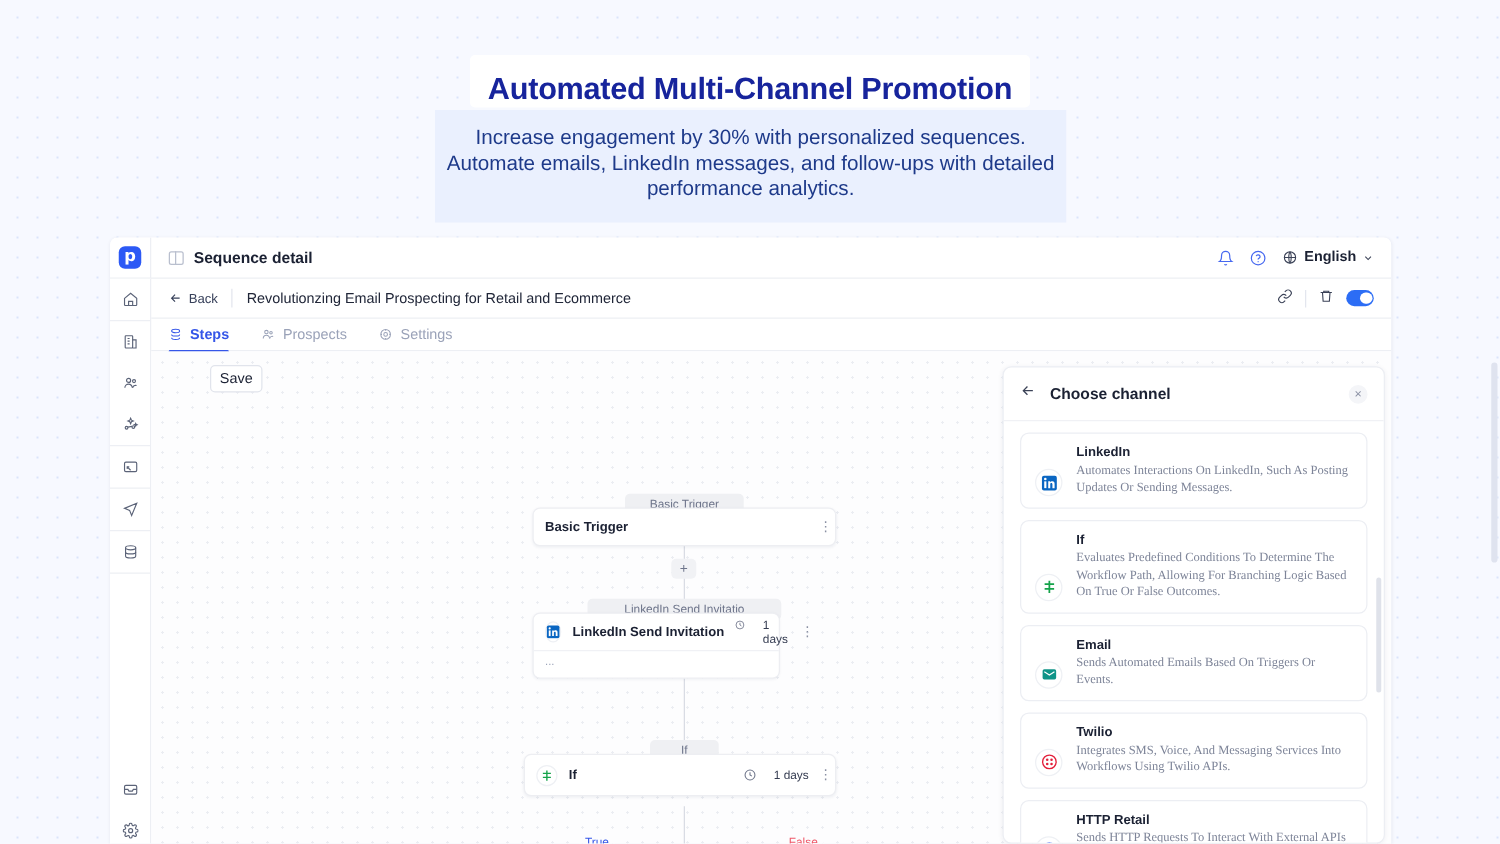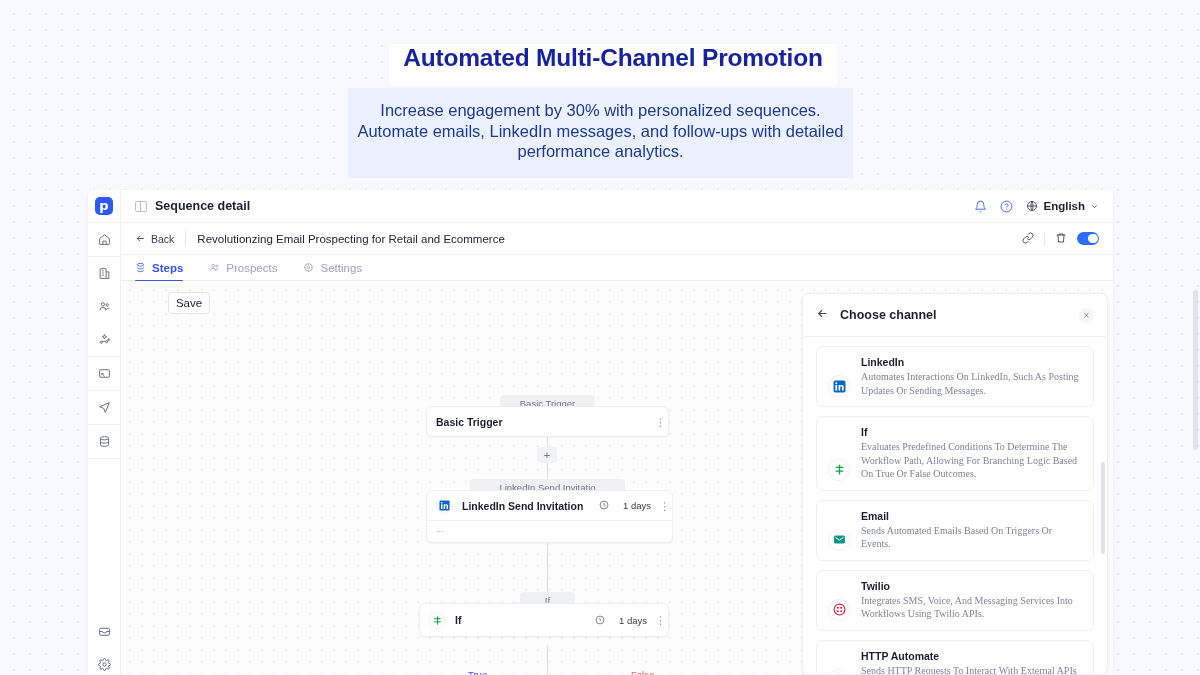--- a/index.html
+++ b/index.html
@@ -17,23 +17,23 @@
     background-size: 16px 16px;
     background-position: 6px 6px;
   }
 
   
   .promo-sub-band {
     position: absolute; left: 348px; top: 88px; width: 505px; height: 90px;
     background: #eaf0fe;
   }
   .promo-title {
-    position: absolute; left: 389px; top: 44px; width: 448px; height: 42px;
+    position: absolute; left: 376px; top: 44px; width: 448px; height: 42px;
     background: #ffffff; border-radius: 4px;
-    display: flex; align-items: flex-start; justify-content: center;
+    display: flex; align-items: flex-end; justify-content: center;
   }
   .promo-title span {
     font-size: 24.5px; font-weight: bold; color: #17249c; letter-spacing: -0.2px;
     white-space: nowrap;
   }
   .promo-sub {
     position: absolute; left: 348px; top: 100px; width: 505px;
     text-align: center; color: #1e3a8a;
     font-size: 16.5px; line-height: 20.5px;
   }
@@ -359,21 +359,21 @@
       <div class="node" style="left:305px; top:125px; width:243px;">
         <div class="node-row">
           <span class="node-title">Basic Trigger</span>
           <span class="node-right">
             <span class="dots3">⋮</span>
           </span>
         </div>
       </div>
 
       <div class="chip" style="left:349px; top:198px; width:155px;">LinkedIn Send Invitatio</div>
-      <div class="node" style="left:305px; top:209px; width:247px;">
+      <div class="node" style="left:305px; top:209px; width:198px;">
         <div class="node-row">
           <span class="badge">
             <svg width="11" height="11" viewBox="0 0 24 24">
                 <rect x="1" y="1" width="22" height="22" rx="3" fill="#0a66c2"></rect>
                 <rect x="4.4" y="9.4" width="3.2" height="10" fill="#fff"></rect>
                 <circle cx="6" cy="6" r="1.9" fill="#fff"></circle>
                 <path d="M10.3 9.4h3v1.4c.5-.9 1.6-1.7 3.1-1.7 2.5 0 3.3 1.5 3.3 4.1v6.2h-3.2v-5.6c0-1.3-.5-2.1-1.6-2.1-1 0-1.6.7-1.6 2.1v5.6h-3V9.4z" fill="#fff"></path>
               </svg>
           </span>
           <span class="node-title">LinkedIn Send Invitation</span>
@@ -489,21 +489,21 @@
       </div>
 
       <div class="chcard">
         <span class="ch-ic">
           <svg width="13" height="13" viewBox="0 0 24 24" fill="none" stroke="#2c59f5" stroke-width="1.9">
               <circle cx="12" cy="12" r="9.5"></circle>
               <path d="M2.5 12h19M12 2.5c2.8 3.2 2.8 16.3 0 19M12 2.5c-2.8 3.2-2.8 16.3 0 19M4.5 6.5h15M4.5 17.5h15"></path>
             </svg>
         </span>
         <span class="ch-txt">
-          <span class="ch-name" style="display:block">HTTP Automate</span>
+          <span class="ch-name" style="display:block">HTTP Retail</span>
           <span class="ch-desc" style="display:block">Sends HTTP Requests To Interact With External APIs And Services.</span>
         </span>
       </div>
 
     </div>
     <div class="scroll-thumb"></div>
   </div>
 
   <div class="page-scroll"></div>
 

